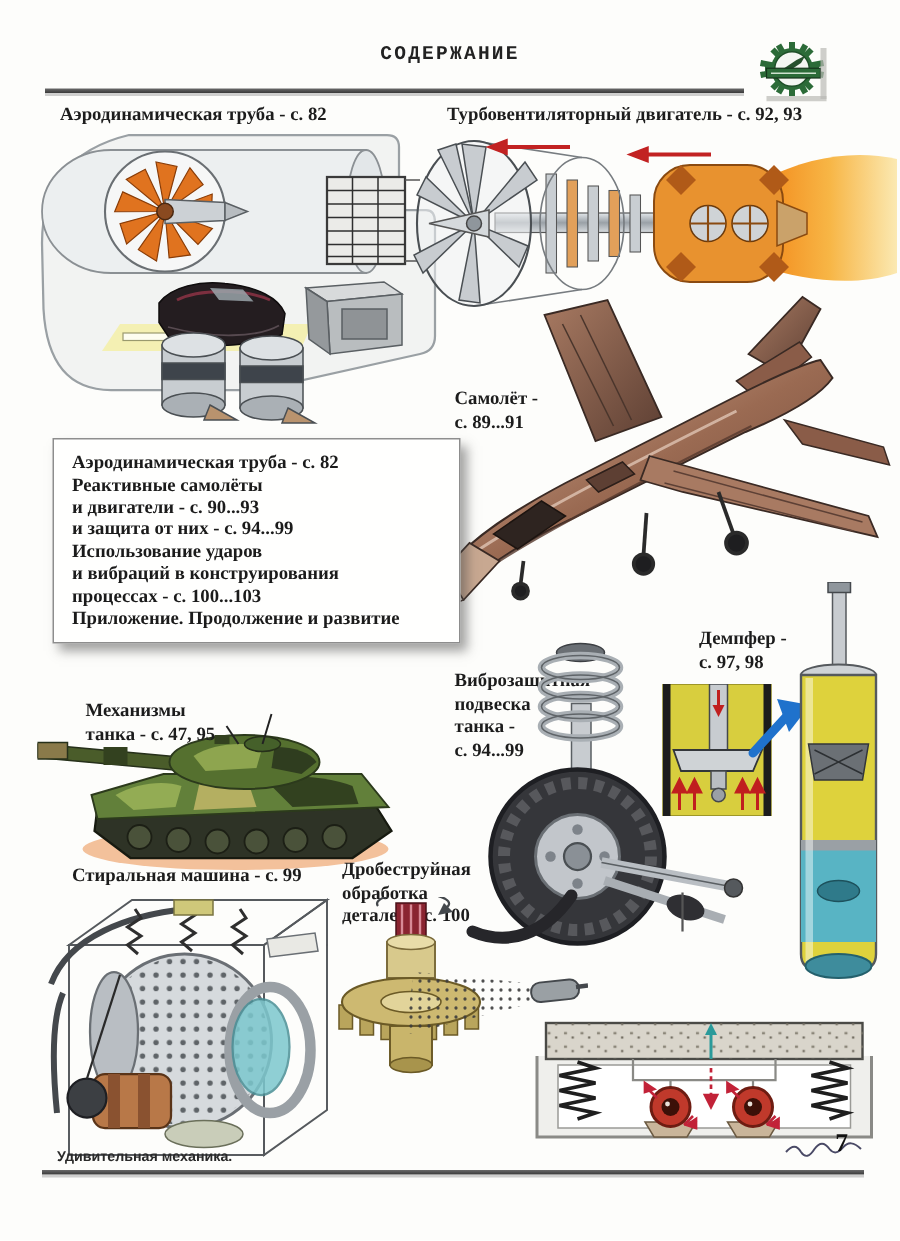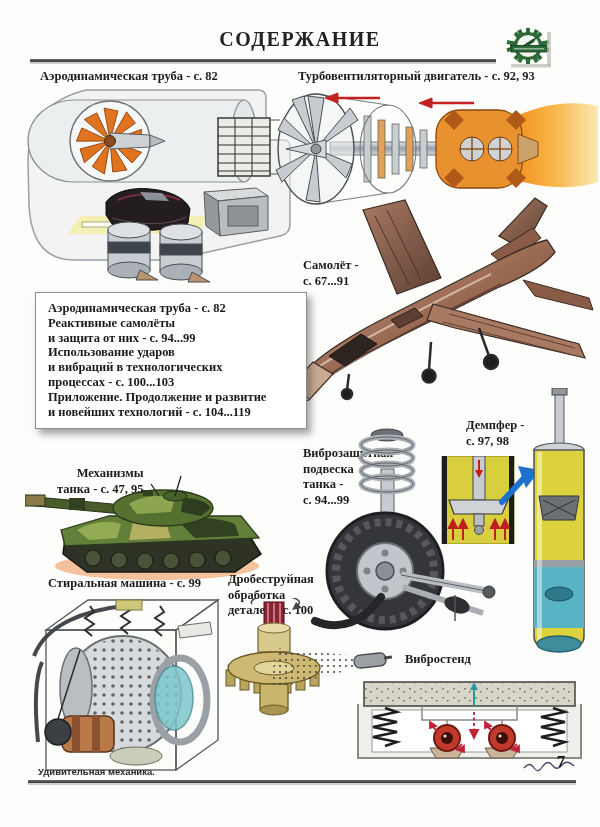--- a/index.html
+++ b/index.html
@@ -3,22 +3,22 @@
 <meta charset="utf-8">
 <style>
   html,body { margin:0; padding:0; background:#ffffff; }
   .page {
     position:relative; width:600px; height:827px; margin:0 auto;
     background:#fdfdfb; overflow:hidden;
     font-family:"Liberation Serif", serif; color:#1b1b1b;
   }
   .header-title {
     position:absolute; top:28px; left:0; right:0; text-align:center;
-    font-family:Liberation Serif, serif; font-weight:bold;
-    font-size:20px; letter-spacing:1.5px; color:#222;
+    font-family:Liberation Mono, monospace; font-weight:bold;
+    font-size:13px; letter-spacing:1.5px; color:#222;
   }
   .rule {
     position:absolute; height:3px;
     background:linear-gradient(#6a6a6a,#3a3a3a);
     box-shadow:0 2px 0 rgba(170,170,170,.55);
   }
   .rule.top { left:30px; top:59px; width:466px; }
   .rule.bottom { left:28px; top:780px; width:548px; }
   .cap {
     position:absolute; font-weight:bold; font-size:12.5px;
@@ -282,32 +282,32 @@
         <circle cx="146" cy="184" r="6.5" fill="#1e1e20"></circle>
       <line x1="196" y1="136" x2="206" y2="164"></line>
         <circle cx="208" cy="170" r="7" fill="#1e1e20"></circle>
       <line x1="66" y1="182" x2="64" y2="198"></line>
         <circle cx="64" cy="202" r="5" fill="#1e1e20"></circle>
     </g>
   </svg>
 
   <div class="cap" style="left:303px; top:258px;">
     <div>Самолёт -</div>
-    <div>с. 67...91</div>
+    <div>с. 89...91</div>
   </div>
 
   <div class="cbox">
     <div>Аэродинамическая труба - с. 82</div>
     <div>Реактивные самолёты</div>
+    <div>и двигатели - с. 90...93</div>
     <div>и защита от них - с. 94...99</div>
     <div>Использование ударов</div>
-    <div>и вибраций в технологических</div>
+    <div>и вибраций в конструирования</div>
     <div>процессах - с. 100...103</div>
     <div>Приложение. Продолжение и развитие</div>
-    <div>и новейших технологий - с. 104...119</div>
   </div>
 
   <svg class="ill" style="left:25px; top:460px;" width="242" height="124" viewBox="0 0 242 124">
     <ellipse cx="132" cy="106" rx="102" ry="14" fill="#f0b183" opacity="0.8"></ellipse>
 
     <g>
       <polygon points="0,36 98,45 98,54 0,45" fill="#4a5c2a" stroke="#26301a" stroke-width="1"></polygon>
       <rect x="0" y="35" width="20" height="11" fill="#8a7a4a" stroke="#26301a" stroke-width="1"></rect>
       <rect x="44" y="38" width="16" height="12" fill="#33411f"></rect>
     </g>
@@ -330,21 +330,21 @@
     <g>
       <ellipse cx="138" cy="48" rx="50" ry="18" fill="#55702f" stroke="#2c3a1c" stroke-width="1.3"></ellipse>
       <path d="M104,44 C116,36 136,34 150,38 L146,52 112,54 Z" fill="#8ea54f"></path>
       <path d="M158,38 C172,38 182,42 186,48 L176,56 156,52 Z" fill="#2f3d1f"></path>
       <ellipse cx="150" cy="36" rx="12" ry="5" fill="#45602a" stroke="#26301a" stroke-width="1"></ellipse>
       <line x1="156" y1="16" x2="150" y2="36" stroke="#222" stroke-width="1.3"></line>
       <line x1="126" y1="24" x2="134" y2="36" stroke="#222" stroke-width="1.3"></line>
       <rect x="118" y="30" width="10" height="6" fill="#33411f"></rect>
     </g>
   </svg>
-  <div class="cap" style="left:57px; top:466px;text-align:right;">
+  <div class="cap" style="left:57px; top:466px;">
     <div>Механизмы</div>
     <div>танка - с. 47, 95</div>
   </div>
 
   <div class="cap" style="left:303px; top:446px;">
     <div>Виброзащитная</div>
     <div>подвеска</div>
     <div>танка -</div>
     <div>с. 94...99</div>
   </div>
@@ -515,21 +515,20 @@
       <ellipse cx="62" cy="112" rx="14" ry="5" fill="#a8944c" stroke="#6b5a26" stroke-width="1"></ellipse>
     </g>
     <polygon points="146,58 64,50 58,92 146,70" fill="url(#shot)" opacity="0.9"></polygon>
     <g>
       <rect x="142" y="56" width="32" height="13" rx="6" transform="rotate(-6 158 62)" fill="#9aa0a4" stroke="#44484c" stroke-width="1.3"></rect>
       <line x1="172" y1="60" x2="180" y2="59" stroke="#44484c" stroke-width="3"></line>
     </g>
   </svg>
 
   <div class="cap" style="left:405px; top:652px;">
-    <div>Вибростенд</div>
   </div>
   <svg class="ill" style="left:352px; top:676px;" width="235" height="100" viewBox="0 0 235 100">
     <defs>
       <pattern id="speck" width="11" height="9" patternUnits="userSpaceOnUse">
         <rect x="2" y="3" width="2" height="1.6" fill="#8a8578"></rect>
         <rect x="7" y="6" width="1.6" height="1.4" fill="#6f6a5e"></rect>
       </pattern>
     </defs>
     <path d="M6,28 L6,82 L229,82 L229,28" fill="#efefec" stroke="#8a8a86" stroke-width="2"></path>
     <rect x="20" y="34" width="195" height="42" fill="#ffffff" stroke="#9a9a96" stroke-width="1"></rect>

